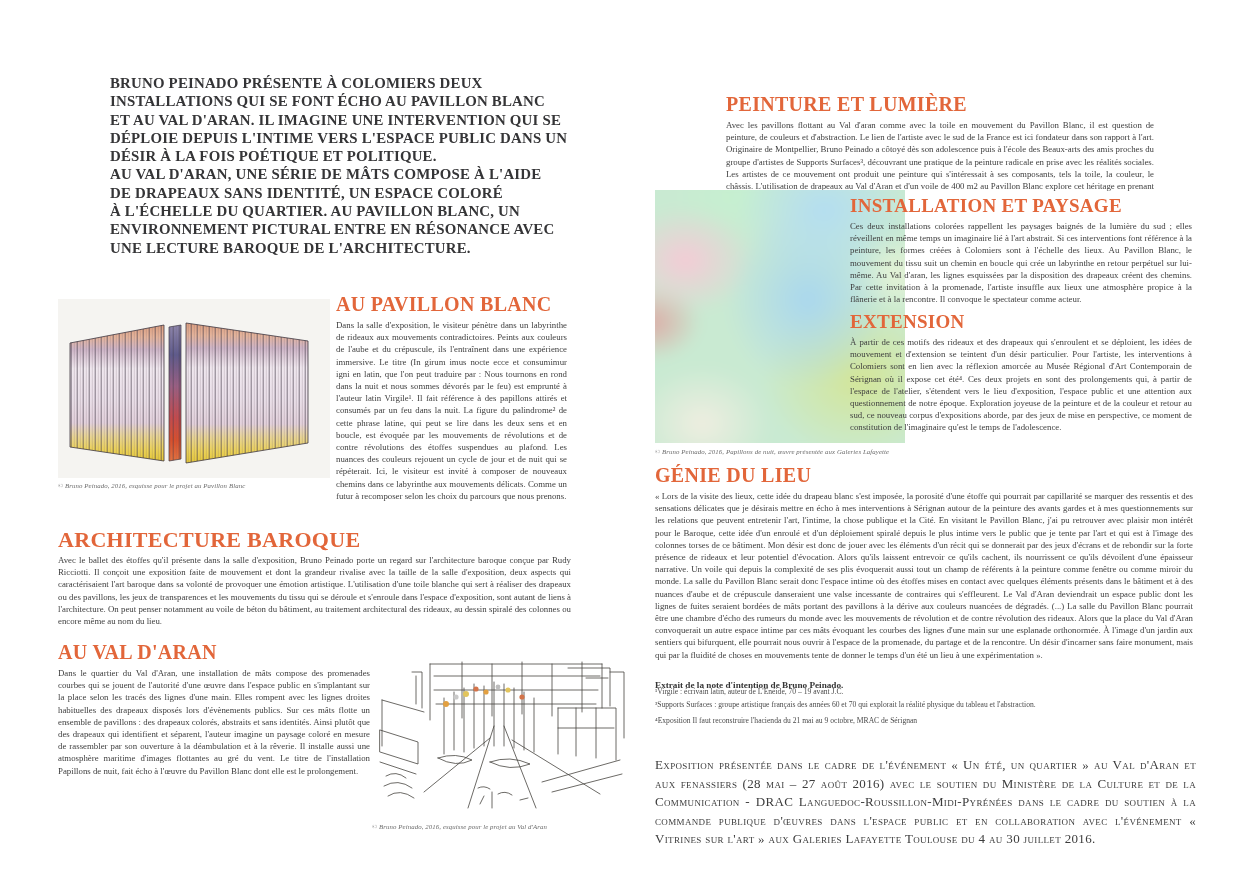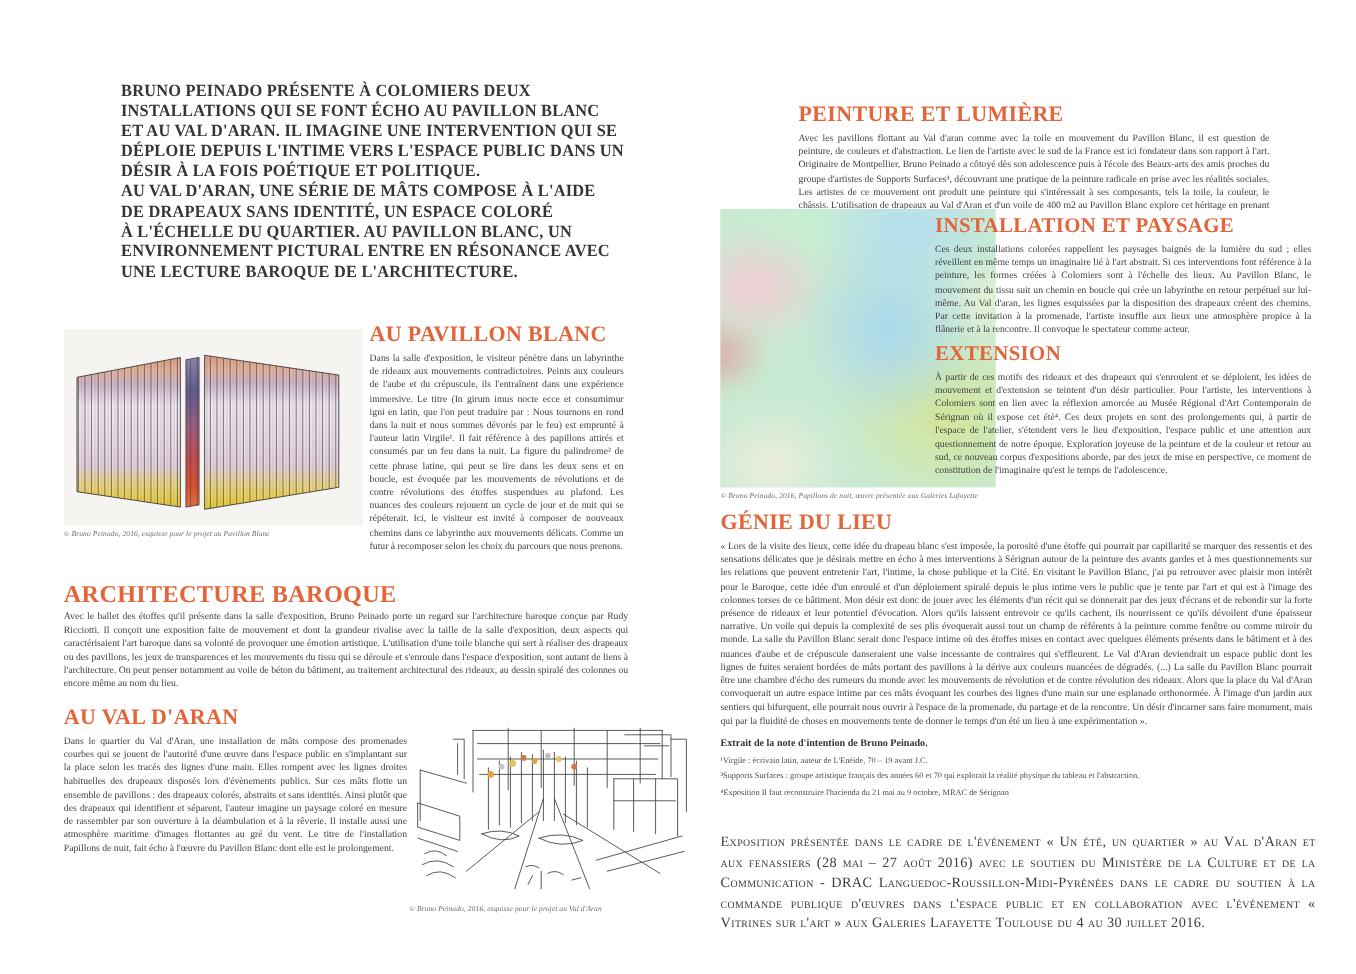--- a/index.html
+++ b/index.html
@@ -16,21 +16,21 @@
     color:var(--accent,#e2663a);font-weight:700;font-size:20px;line-height:21px;
     letter-spacing:.3px;margin:0 0 4px 0;
   }
   .section-title.big{font-size:22px;}
   .body-text{
     font-size:8.8px;line-height:12.2px;color:#3e3e3e;text-align:justify;
   }
   .caption{
     font-size:6.8px;font-style:italic;color:#6b6b6b;letter-spacing:.1px;
   }
-  .attribution{font-size:9.2px;font-weight:700;margin-top:9px;color:#363636;}
+  .attribution{font-size:9.2px;font-weight:700;margin-top:19px;color:#363636;}
   .footnote{font-size:7.6px;line-height:9.8px;color:#4a4a4a;margin-bottom:3.5px;text-align:left;}
   .footnote.spaced{margin-top:6px;}
   .colophon{
     font-size:13px;line-height:18.6px;letter-spacing:.35px;color:#3c3c3c;
     font-variant-caps:small-caps;text-align:justify;
   }
   .img-frame{background:#f5f4f1;overflow:hidden;}
   .pastel{
     width:250px;height:253px;overflow:hidden;position:relative;background:#c9ead2;
   }

